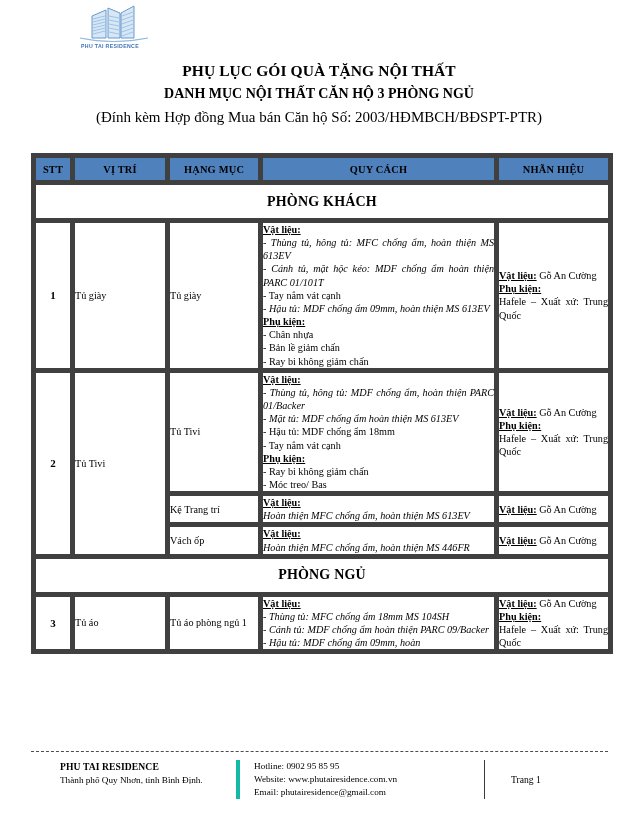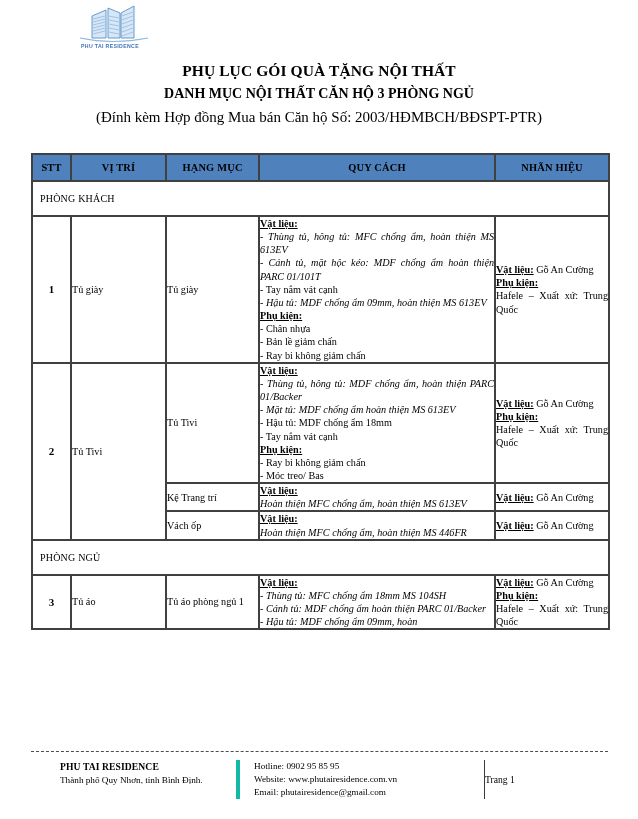--- a/index.html
+++ b/index.html
@@ -73,21 +73,21 @@
   .doc-table {
     position: absolute;
     left: 31px;
     top: 153px;
     width: 577px;
     border-collapse: collapse;
     table-layout: fixed;
     font-size: 10.2px;
   }
   .doc-table td, .doc-table th {
-    border: 2px solid #404040;
+    border: 5px solid #404040;
     padding: 0;
     vertical-align: middle;
   }
   .doc-table thead th {
     background: #4f81bd;
     color: #000000;
     font-family: "Liberation Serif", "DejaVu Serif", serif;
     font-weight: 700;
     font-size: 10.4px;
     letter-spacing: 0.2px;
@@ -98,24 +98,24 @@
   }
   .c-stt   { width: 39px; }
   .c-vitri { width: 95px; }
   .c-hang  { width: 93px; }
   .c-quy   { width: 236px; }
   .c-nhan  { width: 114px; }
 
   .section-row td {
     height: 27px;
     padding: 3px 7px;
-    font-weight: 400;
-    font-size: 10px;
+    font-weight: 700;
+    font-size: 14px;
     letter-spacing: 0.2px;
-    text-align: left;
+    text-align: center;
     vertical-align: middle;
   }
 
   .cell-center {
     text-align: center;
     font-weight: 700;
     font-size: 11px;
   }
   .cell-pad {
     padding: 4px 6px;
@@ -162,20 +162,21 @@
     box-sizing: border-box;
   }
   .f-col-2 {
     width: 248px;
     padding-left: 14px;
     border-left: 4px solid #14b8a6;
     box-sizing: border-box;
   }
   .f-col-3 {
     flex: 1;
+    padding-left: 26px;
     border-left: 1px solid #3a3a3a;
     box-sizing: border-box;
     align-self: stretch;
     display: flex;
     align-items: center;
   }
   .f-name {
     font-weight: 700;
     font-family: "Liberation Serif", "DejaVu Serif", serif;
     letter-spacing: 0.1px;
@@ -322,21 +323,21 @@
         <td colspan="5">PHÒNG NGỦ</td>
       </tr>
 
       <tr>
         <td class="cell-center cell-mid">3</td>
         <td class="cell-pad cell-mid">Tủ áo</td>
         <td class="cell-just cell-mid">Tủ áo phòng ngủ 1</td>
         <td class="cell-just cell-top">
           <span class="lbl">Vật liệu:</span>
           <span class="spec-line just">- Thùng tủ: MFC chống ẩm 18mm MS 104SH</span>
-          <span class="spec-line just">- Cánh tủ: MDF chống ẩm hoàn thiện PARC 01/Backer</span>
+          <span class="spec-line just">- Cánh tủ: MDF chống ẩm hoàn thiện PARC 09/Backer</span>
           <span class="spec-line just">- Hậu tủ: MDF chống ẩm 09mm, hoàn</span>
         </td>
         <td class="cell-just cell-top">
           <span class="lbl">Vật liệu:</span>
           <span>Gỗ An Cường</span>
           <span class="lbl spec-line">Phụ kiện:</span>
           <span>Hafele – Xuất xứ: Trung Quốc</span>
         </td>
       </tr>
 

